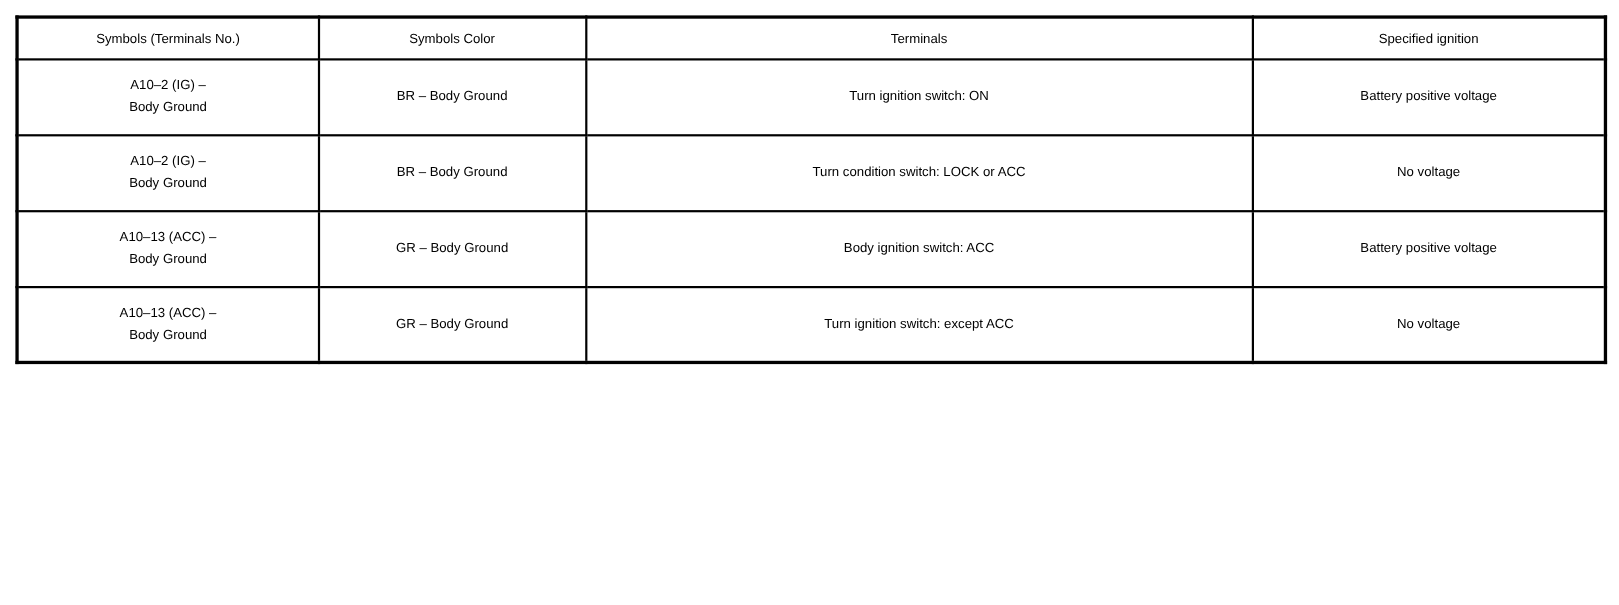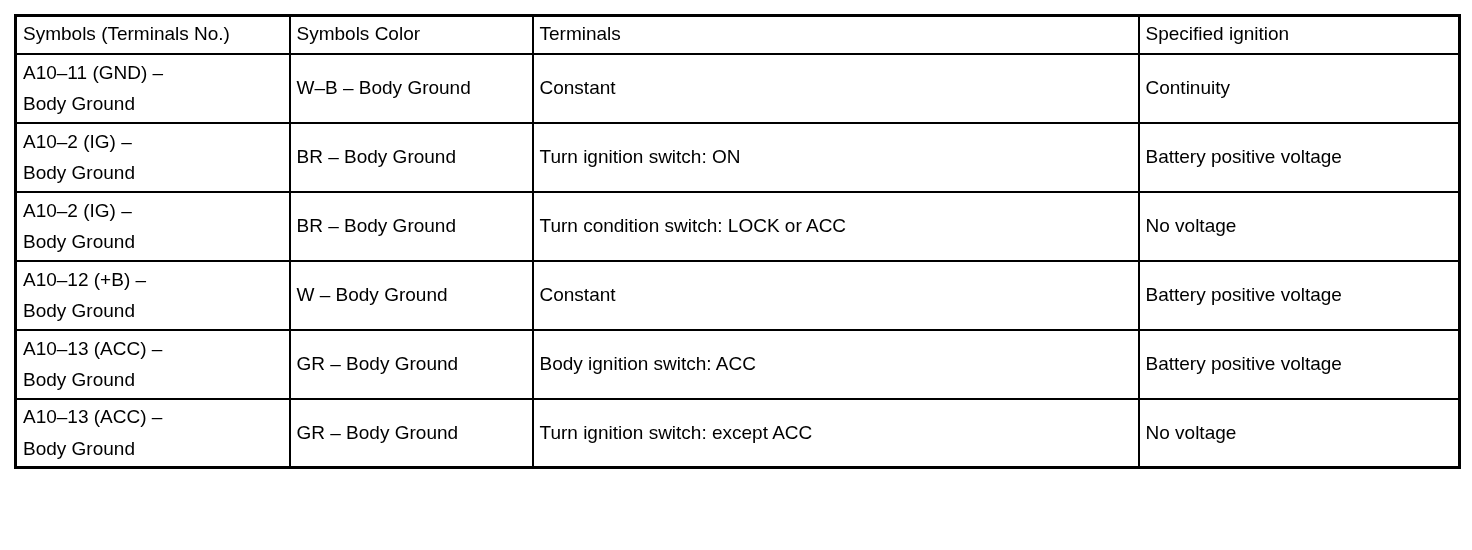--- a/index.html
+++ b/index.html
@@ -19,24 +19,24 @@
   }
   table.spec-table {
     border-collapse: collapse;
     table-layout: fixed;
     width: 1444px;
     border: 3px solid #000000;
   }
   .spec-table th,
   .spec-table td {
     border: 2px solid #000000;
-    text-align: left;
+    text-align: center;
     vertical-align: middle;
     font-weight: normal;
-    font-size: 19px;
+    font-size: 12px;
     white-space: pre-line;
     padding: 0 6px;
     box-sizing: border-box;
     overflow: hidden;
   }
   .spec-table thead th {
     height: 38px;
     line-height: 1.2;
   }
   .spec-table tbody td {
@@ -62,46 +62,32 @@
     <thead>
       <tr>
         <th>Symbols (Terminals No.)</th>
         <th>Symbols Color</th>
         <th>Terminals</th>
         <th>Specified ignition</th>
       </tr>
     </thead>
     <tbody>
       <tr>
-        <td>A10–11 (GND) –
-Body Ground</td>
-        <td>W–B – Body Ground</td>
-        <td>Constant</td>
-        <td>Continuity</td>
-      </tr>
-      <tr>
         <td>A10–2 (IG) –
 Body Ground</td>
         <td>BR – Body Ground</td>
         <td>Turn ignition switch: ON</td>
         <td>Battery positive voltage</td>
       </tr>
       <tr>
         <td>A10–2 (IG) –
 Body Ground</td>
         <td>BR – Body Ground</td>
         <td>Turn condition switch: LOCK or ACC</td>
         <td>No voltage</td>
-      </tr>
-      <tr>
-        <td>A10–12 (+B) –
-Body Ground</td>
-        <td>W – Body Ground</td>
-        <td>Constant</td>
-        <td>Battery positive voltage</td>
       </tr>
       <tr>
         <td>A10–13 (ACC) –
 Body Ground</td>
         <td>GR – Body Ground</td>
         <td>Body ignition switch: ACC</td>
         <td>Battery positive voltage</td>
       </tr>
       <tr>
         <td>A10–13 (ACC) –

